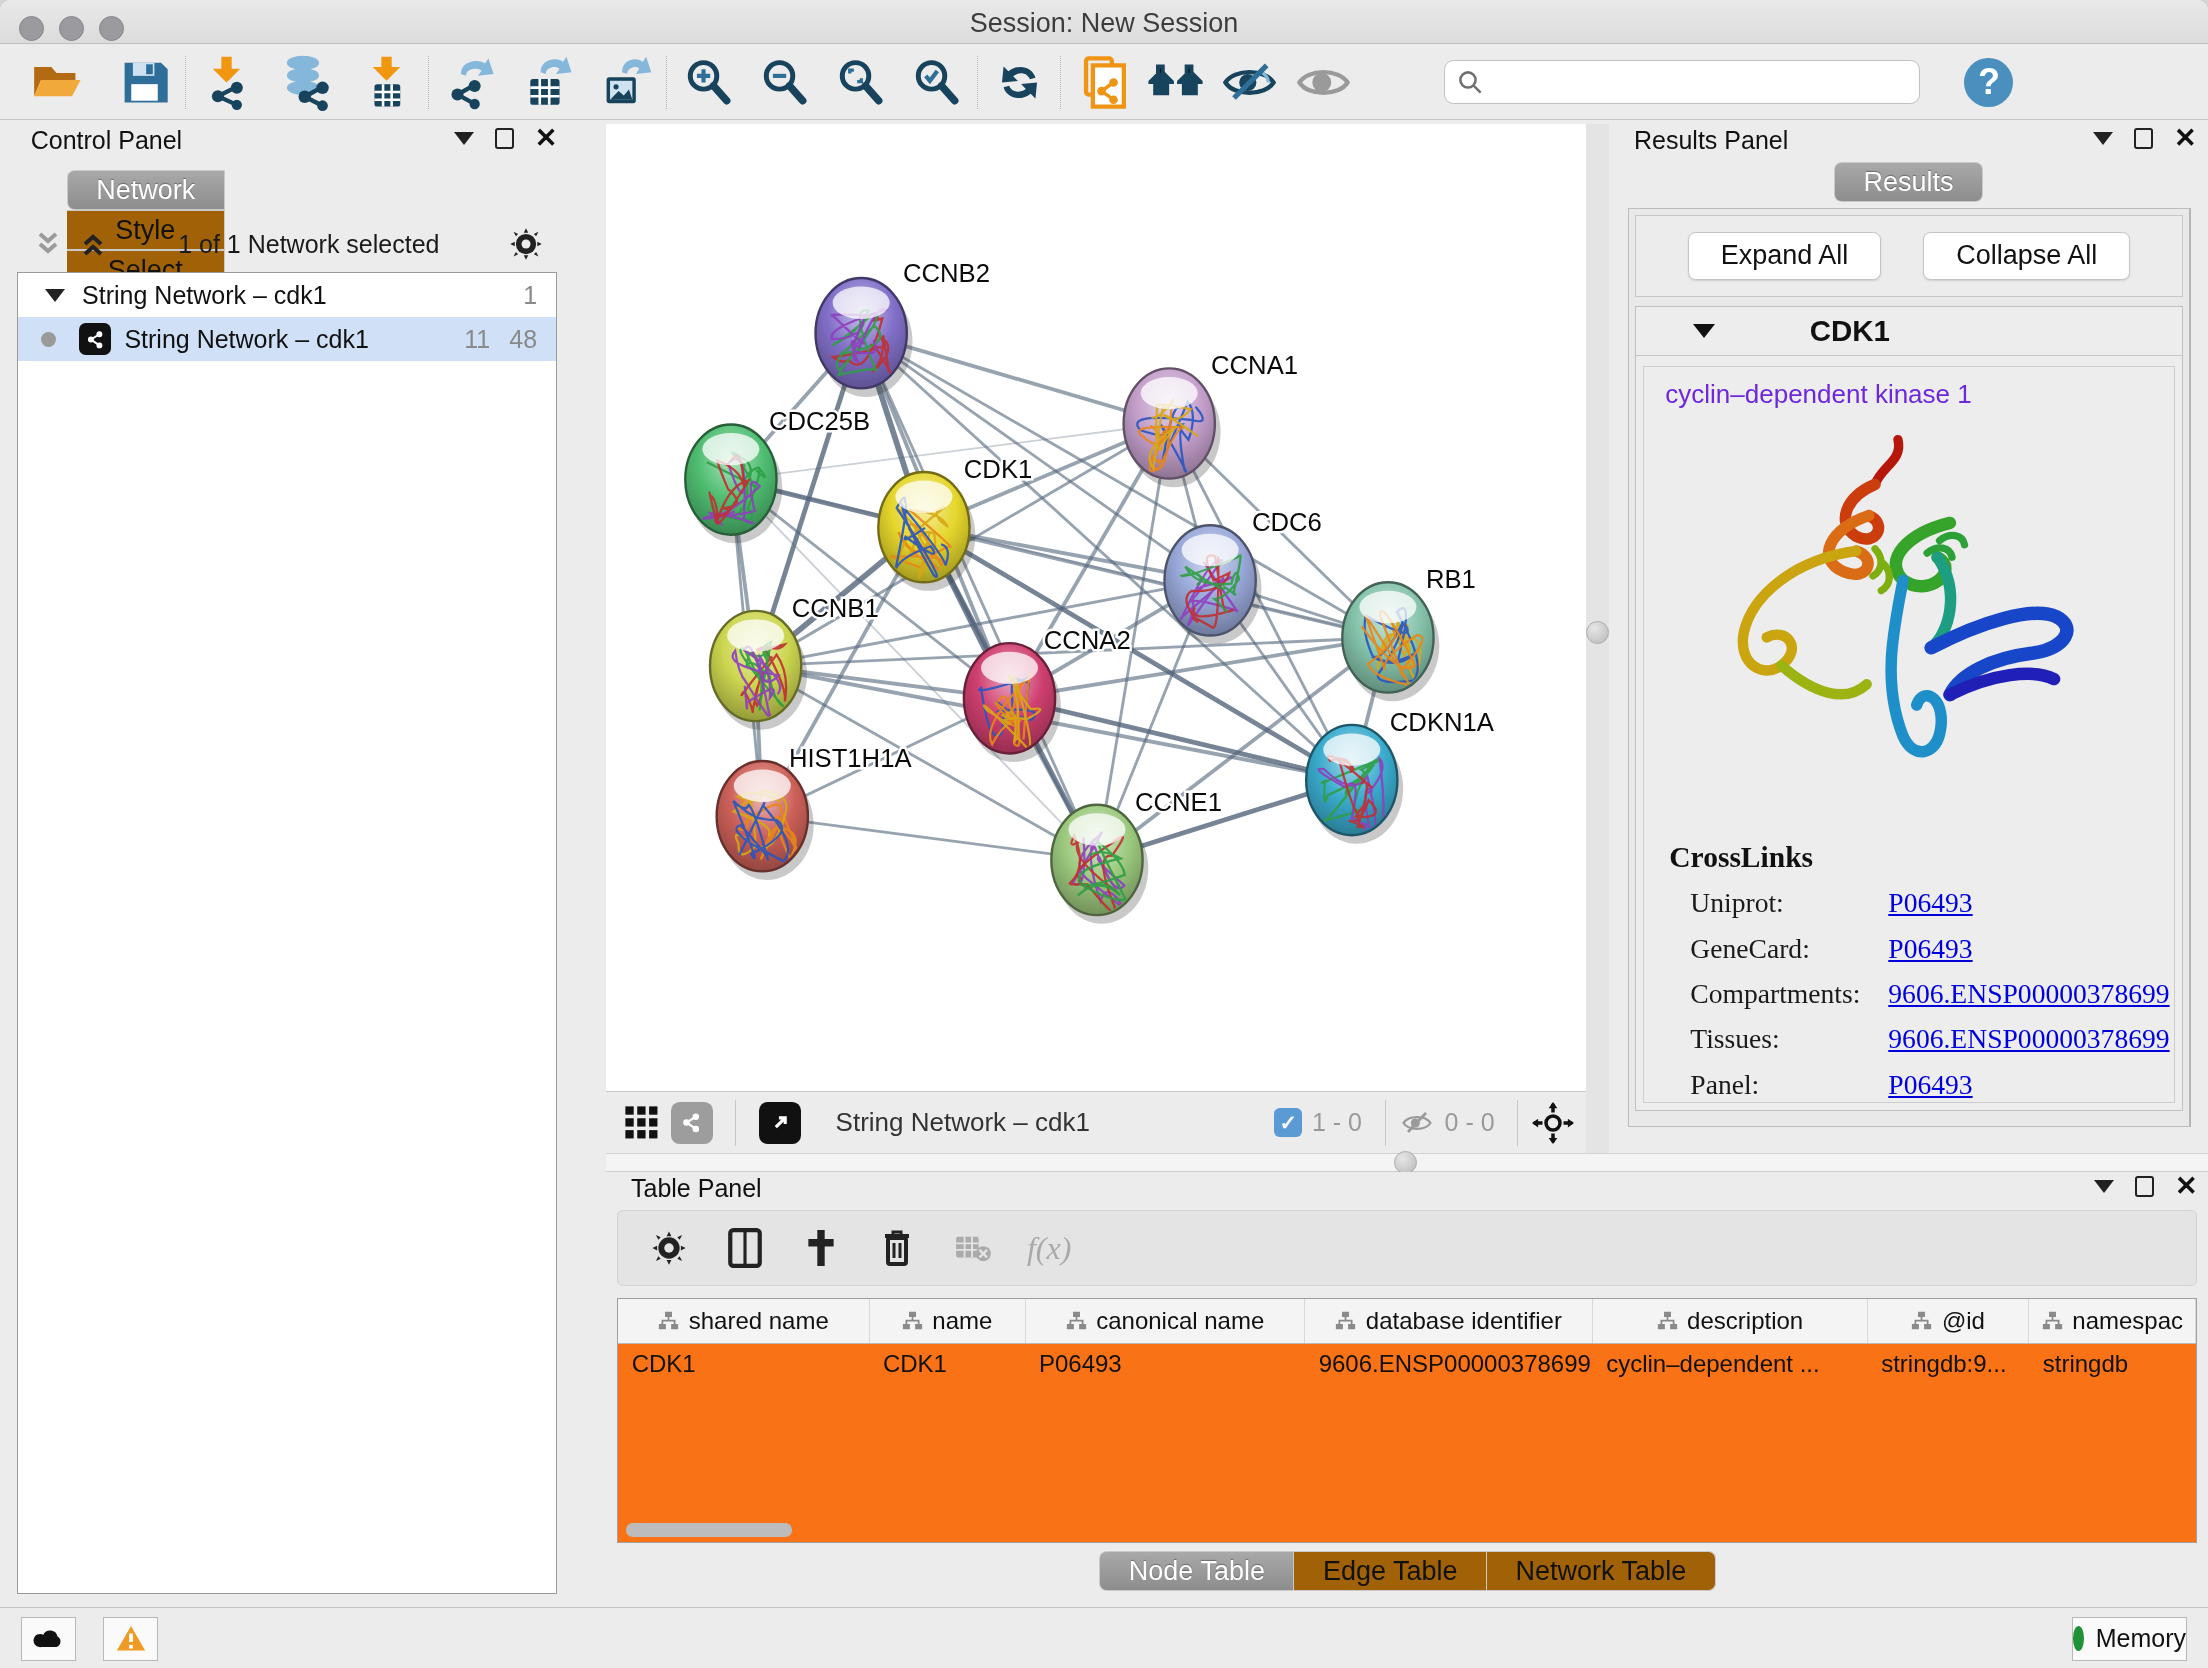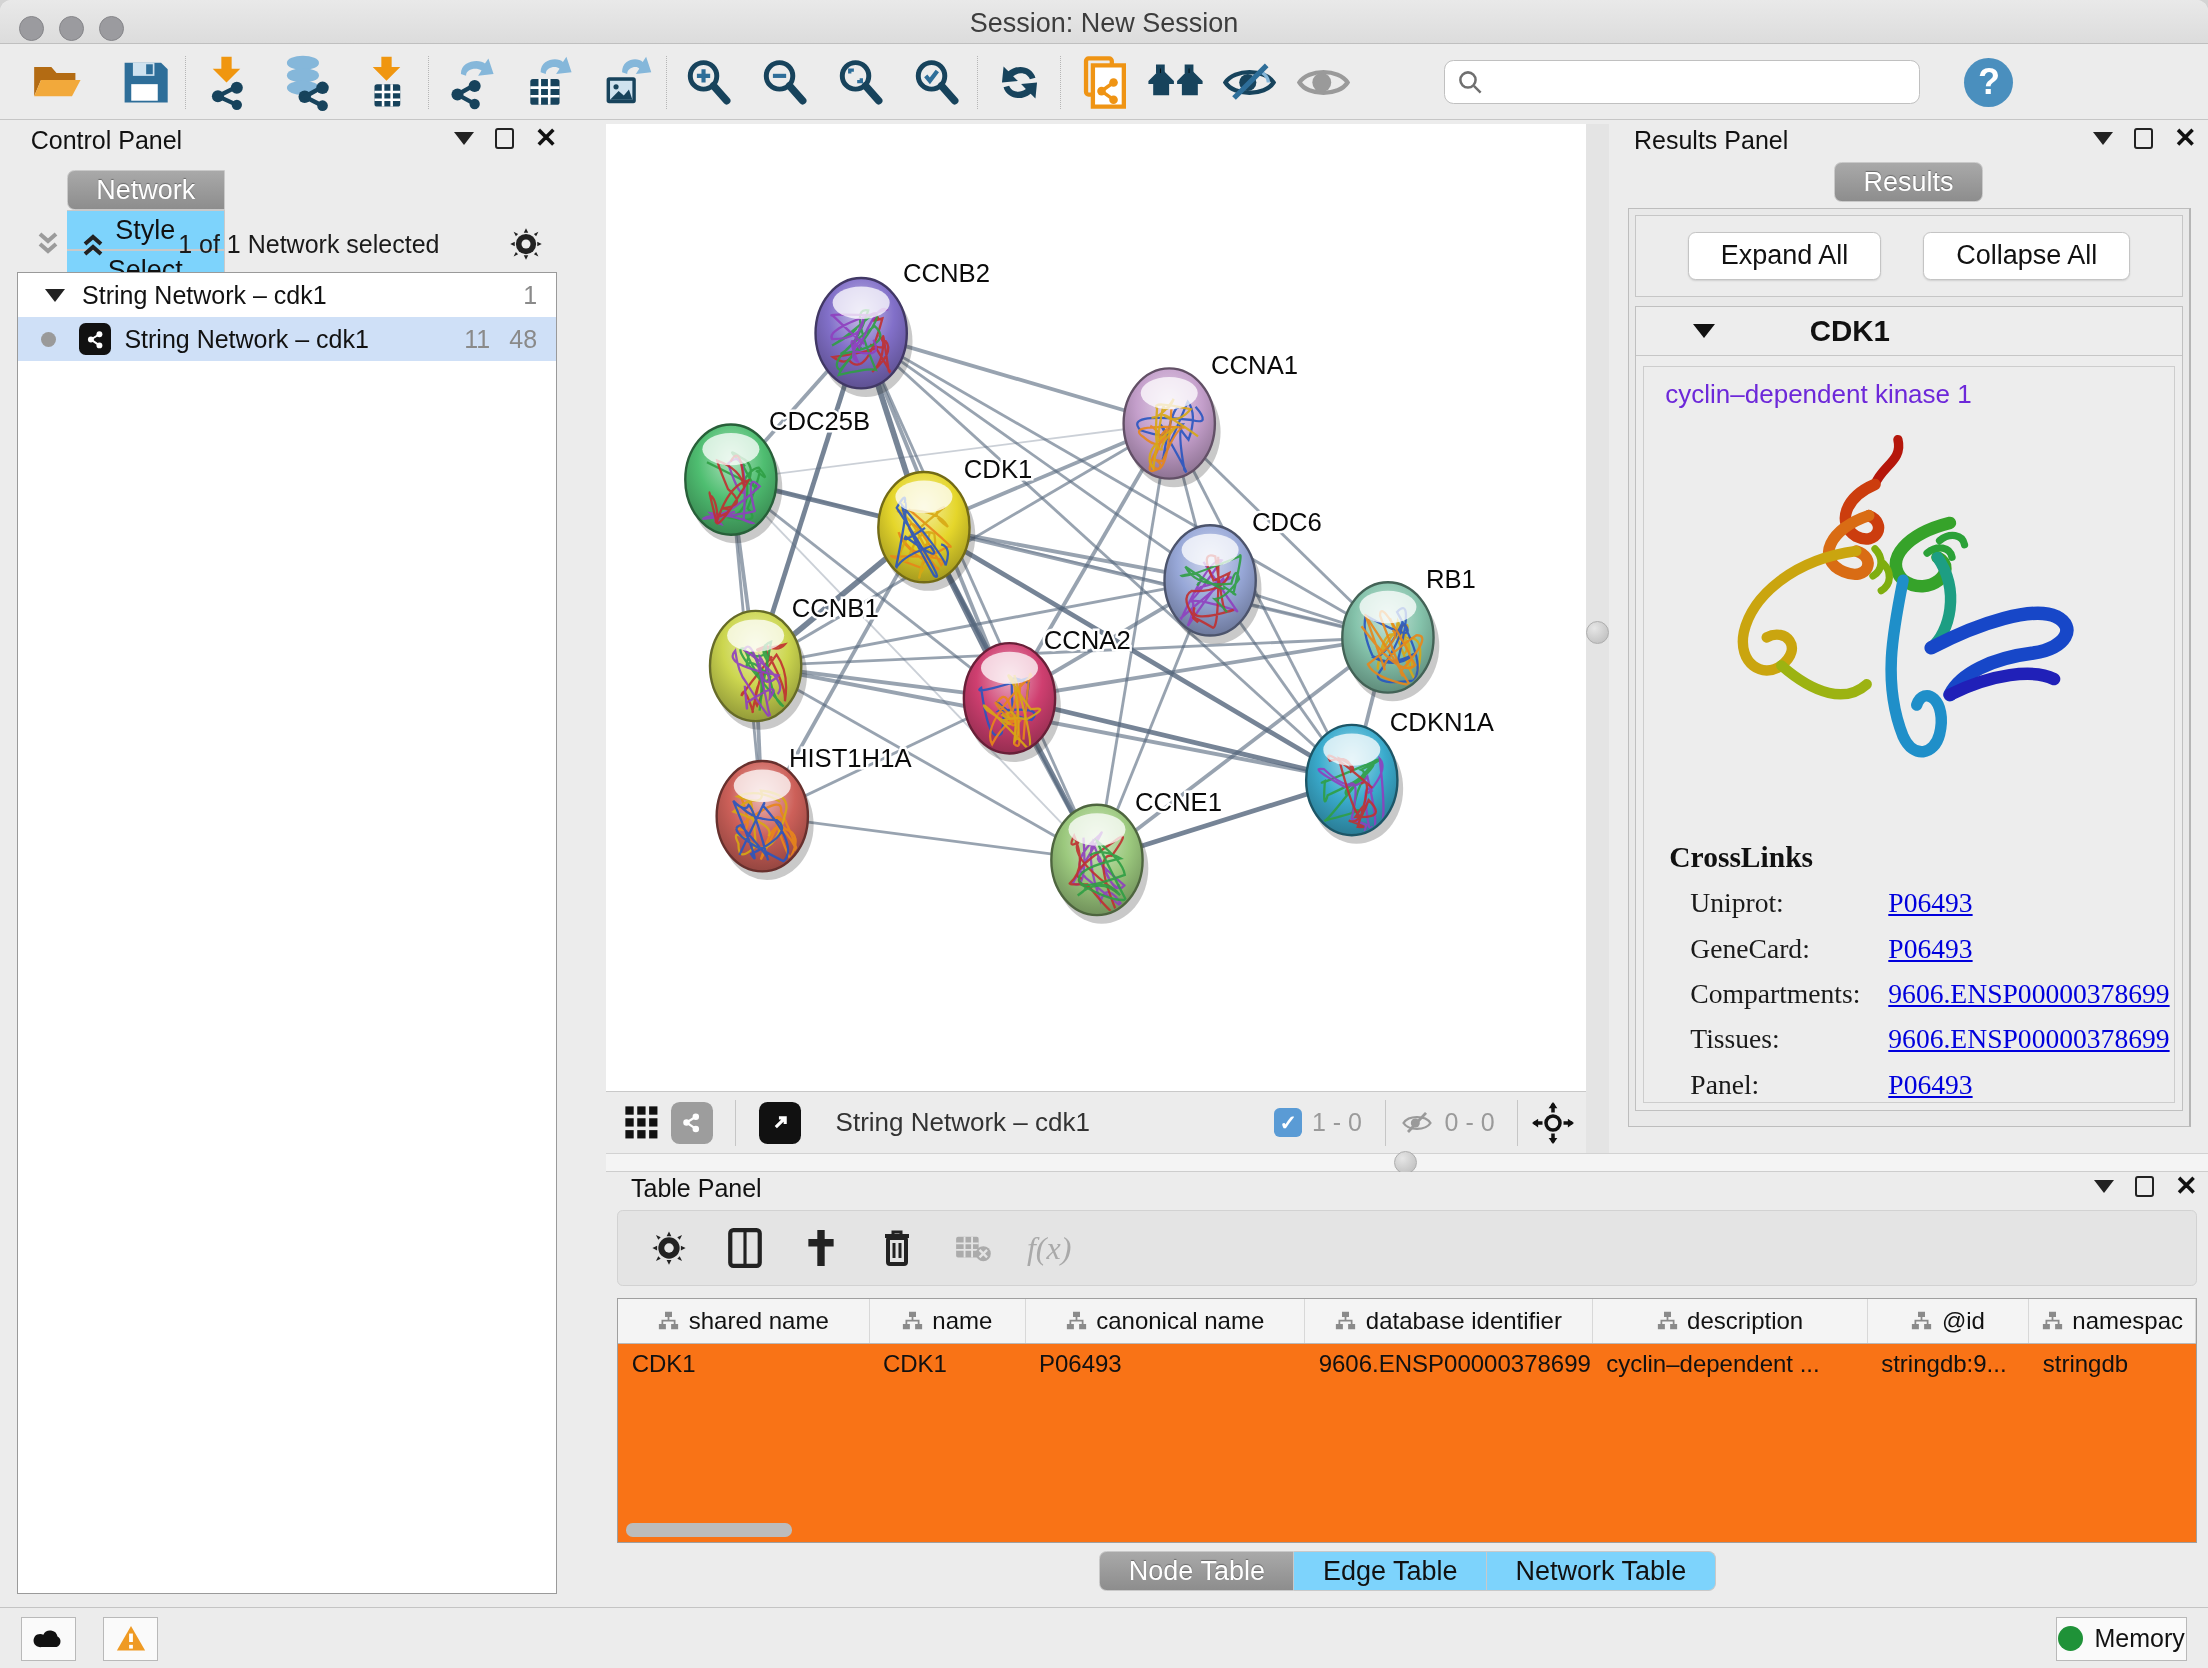--- a/index.html
+++ b/index.html
@@ -16,21 +16,21 @@
   .searchbox{margin-left:91px;width:476px;height:44px;background:#fff;border:1px solid #c0c0c0;border-radius:9.5px;display:flex;align-items:center;padding:0 11.4px;}
   .searchbox input{border:none;outline:none;font-size:24px;flex:1;background:transparent;margin-left:7.6px;}
   .helpbtn{margin-left:44px;width:49px;height:49px;border-radius:50%;background:#4a8fbe;color:#fff;font-size:36px;font-weight:bold;display:flex;align-items:center;justify-content:center;}
   
   .panel-header{position:absolute;left:0;top:0;width:100%;height:34px;}
   .panel-title{position:absolute;left:25px;top:1.9px;font-size:25px;color:#111;}
   .ph-icons{position:absolute;right:11.4px;top:3.8px;display:flex;gap:21px;align-items:center;}
   .ph-caret{width:0;height:0;border-left:10.5px solid transparent;border-right:10.5px solid transparent;border-top:13.3px solid #222;}
   .ph-float{width:19px;height:21px;border:2.9px solid #222;border-radius:2.9px;}
   .ph-close{font-size:27px;font-weight:bold;color:#111;line-height:21px;}
-  .tab{height:40px;padding:0 28.5px;display:flex;align-items:center;justify-content:center;font-size:27px;background:#7dd3fc;color:#111;border:1px solid #c9c9c9;border-left:none;}
+  .tab{height:40px;padding:0 28.5px;display:flex;align-items:center;justify-content:center;font-size:27px;background:#a16207;color:#111;border:1px solid #c9c9c9;border-left:none;}
   .tab:first-child{border-radius:7.6px 0 0 7.6px;border-left:1px solid #c9c9c9;}
   .tab:last-child{border-radius:0 7.6px 7.6px 0;}
   .tab.selected{background:linear-gradient(#a9a9a9,#8d8d8d);color:#fff;text-shadow:0 -1px 1px rgba(0,0,0,.35);}
   .tab.single{border-radius:7.6px;border-left:1px solid #c9c9c9;}
   
   .control-panel{position:absolute;left:5.7px;top:124px;width:563px;height:1477px;background:#ececec;}
   .cp-tabs{position:absolute;left:61px;top:46px;display:flex;flex-direction:column;}
   .cp-statusrow{position:absolute;left:9.5px;top:99px;width:544px;height:42px;display:flex;align-items:center;}
   .cp-status-text{flex:1;text-align:center;font-size:25px;color:#1a1a1a;}
   .tree-box{position:absolute;left:11.4px;top:148px;width:540px;height:1322px;background:#fff;border:1.9px solid #9a9a9a;}
@@ -80,21 +80,21 @@
   table.grid{border-collapse:collapse;width:100%;}
   table.grid th{height:44px;background:#f4f4f4;border-bottom:1.9px solid #b9b9b9;border-right:1px solid #d8d8d8;font-size:24px;font-weight:normal;color:#111;text-align:center;white-space:nowrap;overflow:hidden;}
   table.grid td{height:42px;font-size:24px;color:#111;padding-left:13.3px;border-right:1px solid transparent;white-space:nowrap;overflow:hidden;}
   .th-inner{display:flex;align-items:center;justify-content:center;gap:9.5px;padding:0 9.5px;}
   .hscroll{position:absolute;left:0;bottom:3.8px;width:100%;height:15px;}
   .hscroll .thumb{position:absolute;left:7.6px;top:0;width:166px;height:13.3px;border-radius:6.7px;background:#bcbcbc;}
   .tp-tabs{position:absolute;left:0;top:379px;width:100%;display:flex;justify-content:center;}
   
   .bottombar{position:absolute;left:0;top:1607px;width:100%;height:61px;background:#ececec;border-top:1px solid #c4c4c4;}
   .bb-btn{position:absolute;top:8.6px;height:44px;background:#fafafa;border:1.9px solid #b9b9b9;display:flex;align-items:center;justify-content:center;}
-  .memory-btn{right:21px;width:131px;font-size:25px;color:#111;gap:11.4px;margin-left:29px;}
+  .memory-btn{right:21px;width:115px;font-size:25px;color:#111;gap:11.4px;margin-left:29px;}
   .mem-dot{width:25px;height:25px;border-radius:50%;}
   svg text{font-family:"Liberation Sans",sans-serif;}
 </style>
 </head>
 <body>
 
 <div class="window">
 
   <div class="titlebar">
     <div class="traffic" style="left:19px"></div>

